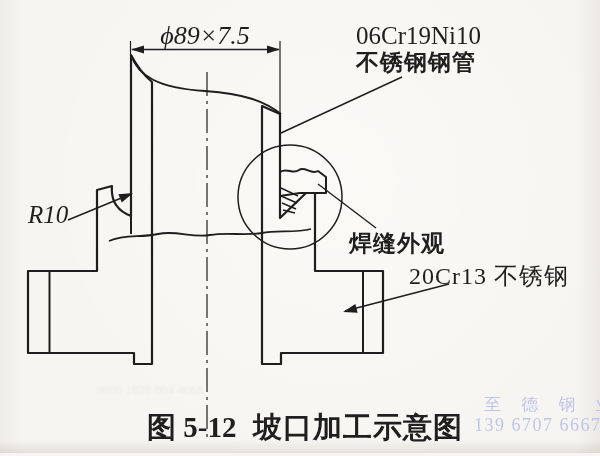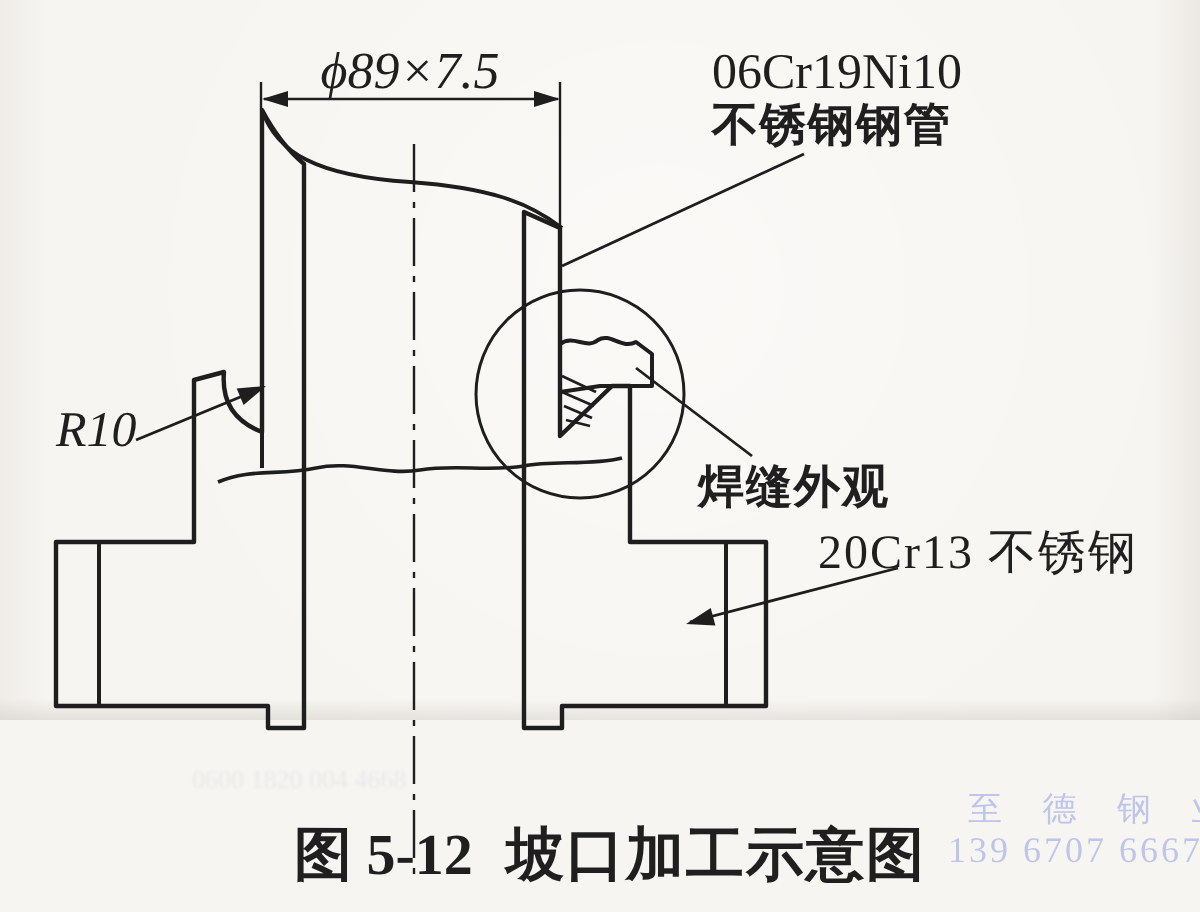--- a/index.html
+++ b/index.html
@@ -2,21 +2,21 @@
 <html><head>
 <meta charset="utf-8">
 <style>
   html,body{margin:0;padding:0;}
   body{
     width:600px;height:456px;overflow:hidden;
     background:#f7f5f1;
     font-family:"Liberation Serif", serif;
   }
   .page{
-    position:relative;width:600px;height:360px;
+    position:relative;width:600px;height:453px;
     background:
       radial-gradient(circle at 55% 40%, rgba(255,255,255,.45), rgba(0,0,0,0) 70%),
       linear-gradient(90deg, rgba(180,175,165,.12) 0%, rgba(0,0,0,0) 4%, rgba(0,0,0,0) 96%, rgba(180,175,165,.18) 100%),
       linear-gradient(0deg, rgba(150,145,135,.20) 0%, rgba(0,0,0,0) 3%, rgba(0,0,0,0) 100%),
       #f7f5f1;
   }
   svg text{user-select:none;}
   .ink{stroke:#1e1e1e;fill:none;}
   .lab{fill:#1f1f1f;}
   .cjk{letter-spacing:1px;}

